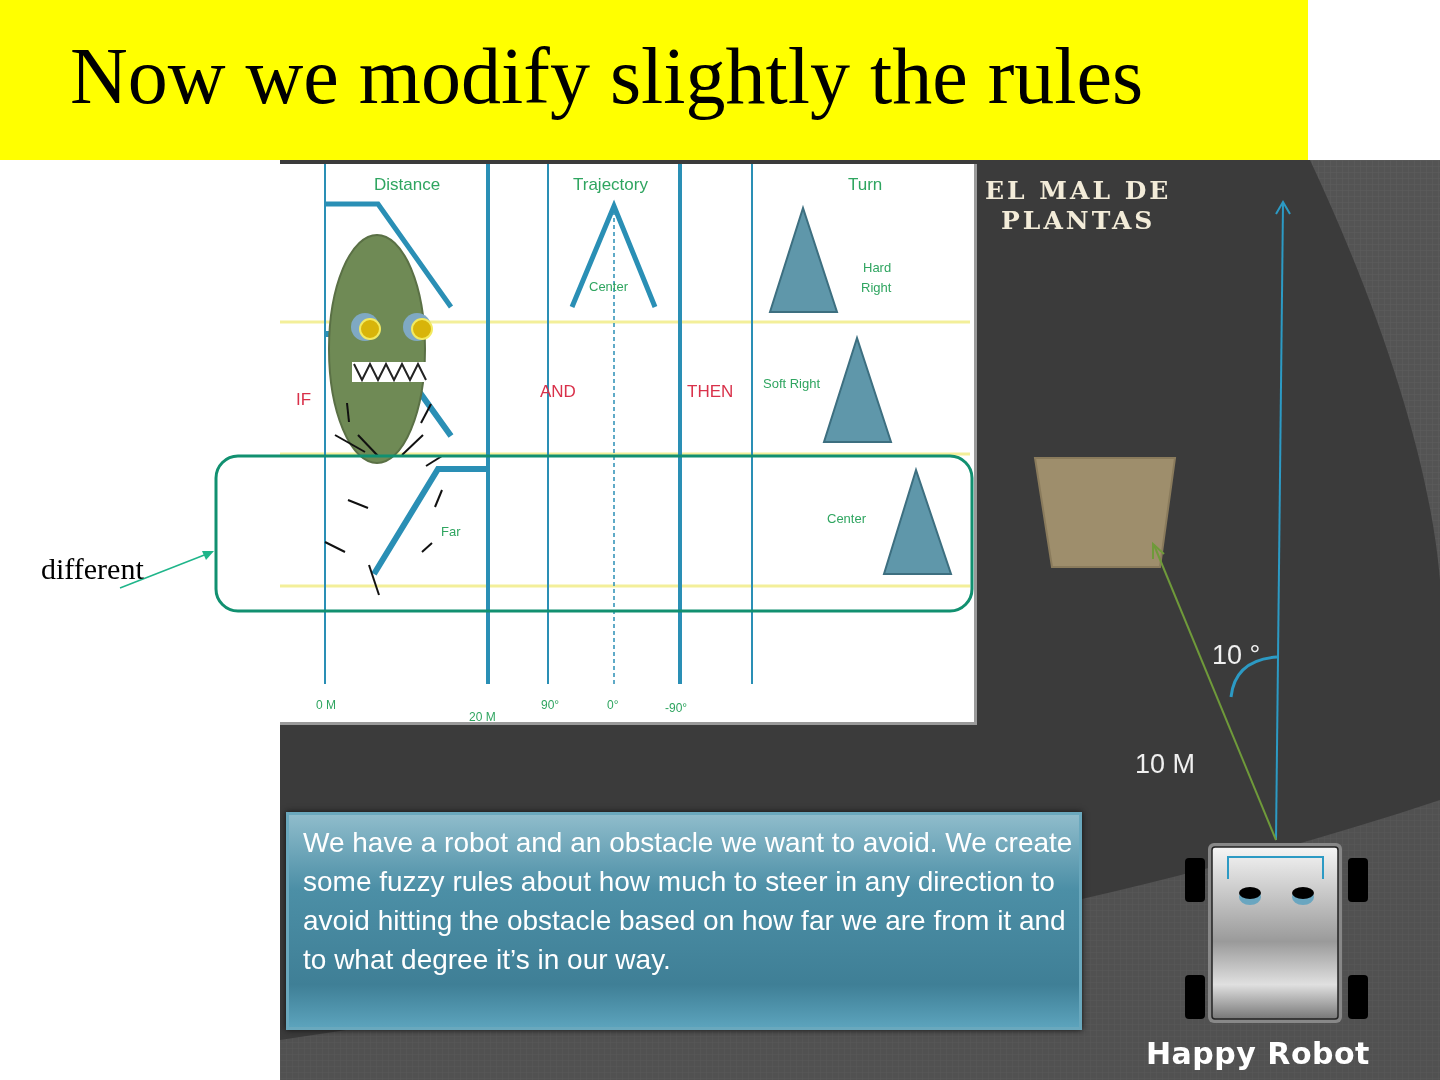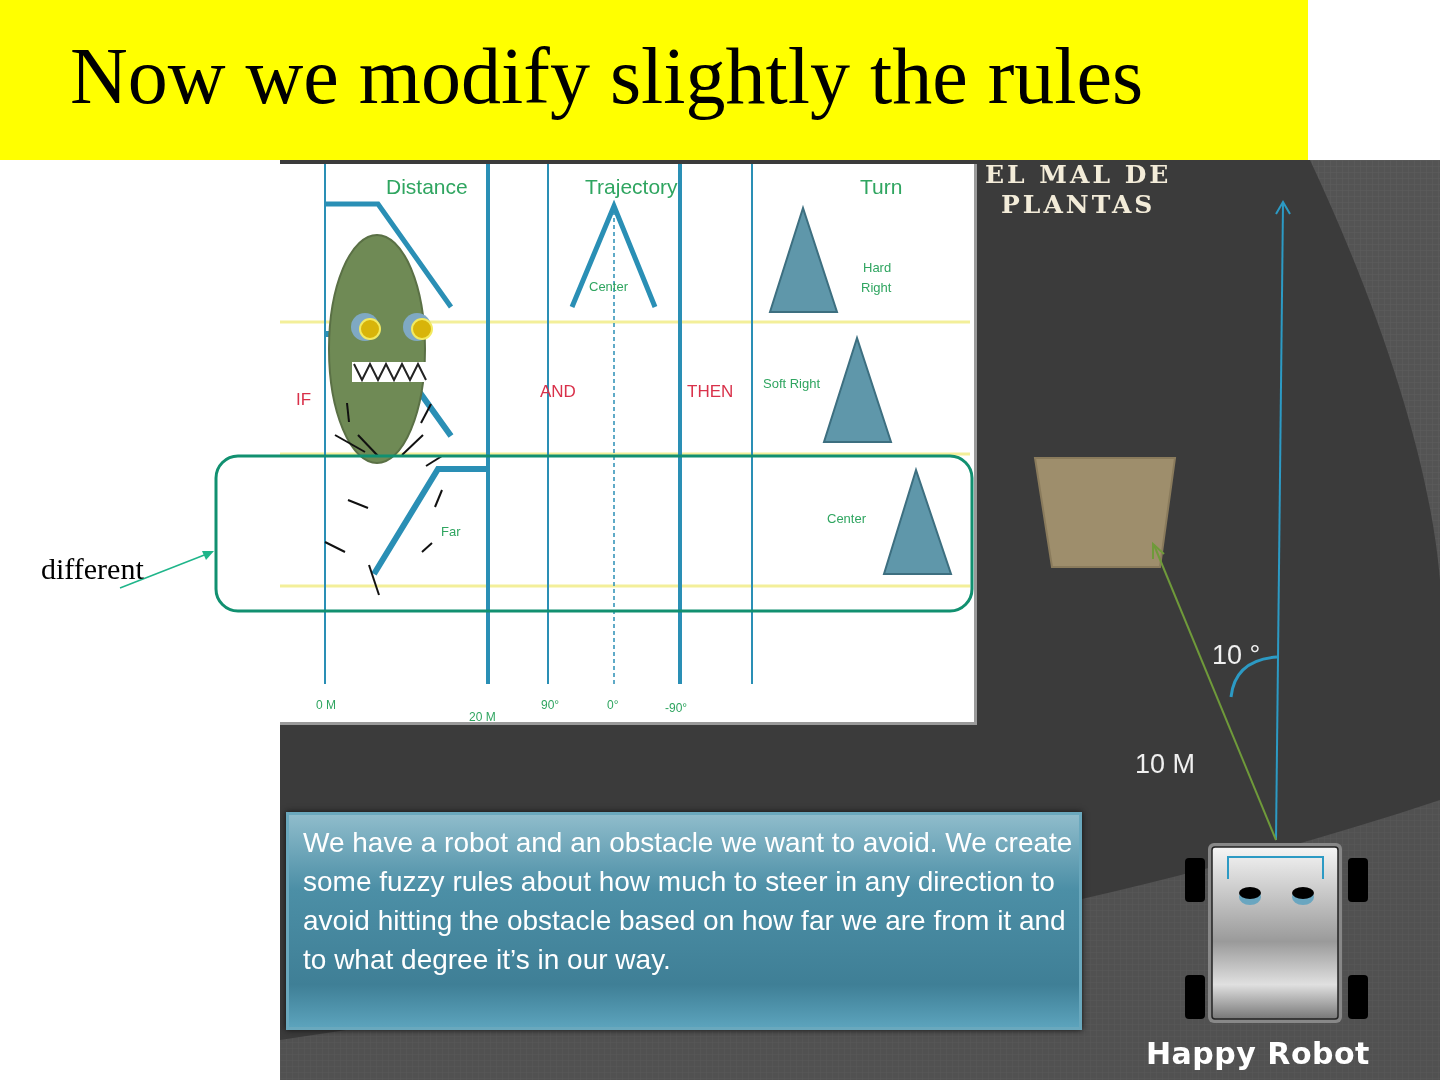--- a/index.html
+++ b/index.html
@@ -6,24 +6,24 @@
     body { width: 1440px; height: 1080px; position: relative; background: #ffffff; overflow: hidden; font-family: "Liberation Sans", sans-serif; }
     .title-bar { position: absolute; left: 0; top: 0; width: 1308px; height: 160px; background: #ffff00; }
     .title-text { position: absolute; left: 70px; top: 36px; font-family: "Liberation Serif", serif; font-size: 80px; color: #000; white-space: nowrap; line-height: 1; }
     .scene { position: absolute; left: 280px; top: 160px; width: 1160px; height: 920px; background: #3b3b3b; overflow: hidden; }
     .scene svg { position: absolute; left: 0; top: 0; }
     .rule-panel { position: absolute; left: 0; top: 4px; width: 694px; height: 558px; background: #ffffff; border-right: 3px solid #9a9a9a; border-bottom: 3px solid #9a9a9a; }
     .lbl { position: absolute; white-space: nowrap; }
     .g { color: #2fa560; }
     .r { color: #d9314a; }
     .small { font-size: 13px; }
-    .hdr { font-size: 21px; margin-left: 12px; }
+    .hdr { font-size: 17px; }
     .kw { font-size: 17px; }
     .axis { font-size: 12px; color: #2fa560; }
-    .game-title { position: absolute; left: 705px; top: 0; font-family: "DejaVu Serif", serif; font-weight: bold; font-size: 25px; letter-spacing: 3px; color: #f3ecd9; text-align: center; line-height: 30px; }
+    .game-title { position: absolute; left: 705px; top: 16px; font-family: "DejaVu Serif", serif; font-weight: bold; font-size: 25px; letter-spacing: 3px; color: #f3ecd9; text-align: center; line-height: 30px; }
     .measure { position: absolute; color: #f0f0f0; font-size: 27px; }
     .desc-box { position: absolute; left: 6px; top: 652px; width: 790px; height: 212px; background: linear-gradient(#8fbccb, #4c8fa6 35%, #3f7f96 80%, #5ca3bc); border: 3px solid #6aa8bd; box-shadow: 0 0 6px #111; }
     .desc-text { position: absolute; left: 14px; top: 8px; width: 770px; font-size: 28px; line-height: 39px; color: #ffffff; }
     .robot-name { position: absolute; left: 866px; top: 876px; font-family: "DejaVu Sans", sans-serif; font-weight: bold; font-size: 30px; color: #ffffff; letter-spacing: 0.5px; }
     .note { position: absolute; left: 9px; top: 552px; font-family: "Liberation Serif", serif; font-size: 30px; color: #000; margin-left: 32px; }
     .overlay { position: absolute; left: 0; top: 0; pointer-events: none; }
   </style>
 </head>
 <body>
 

